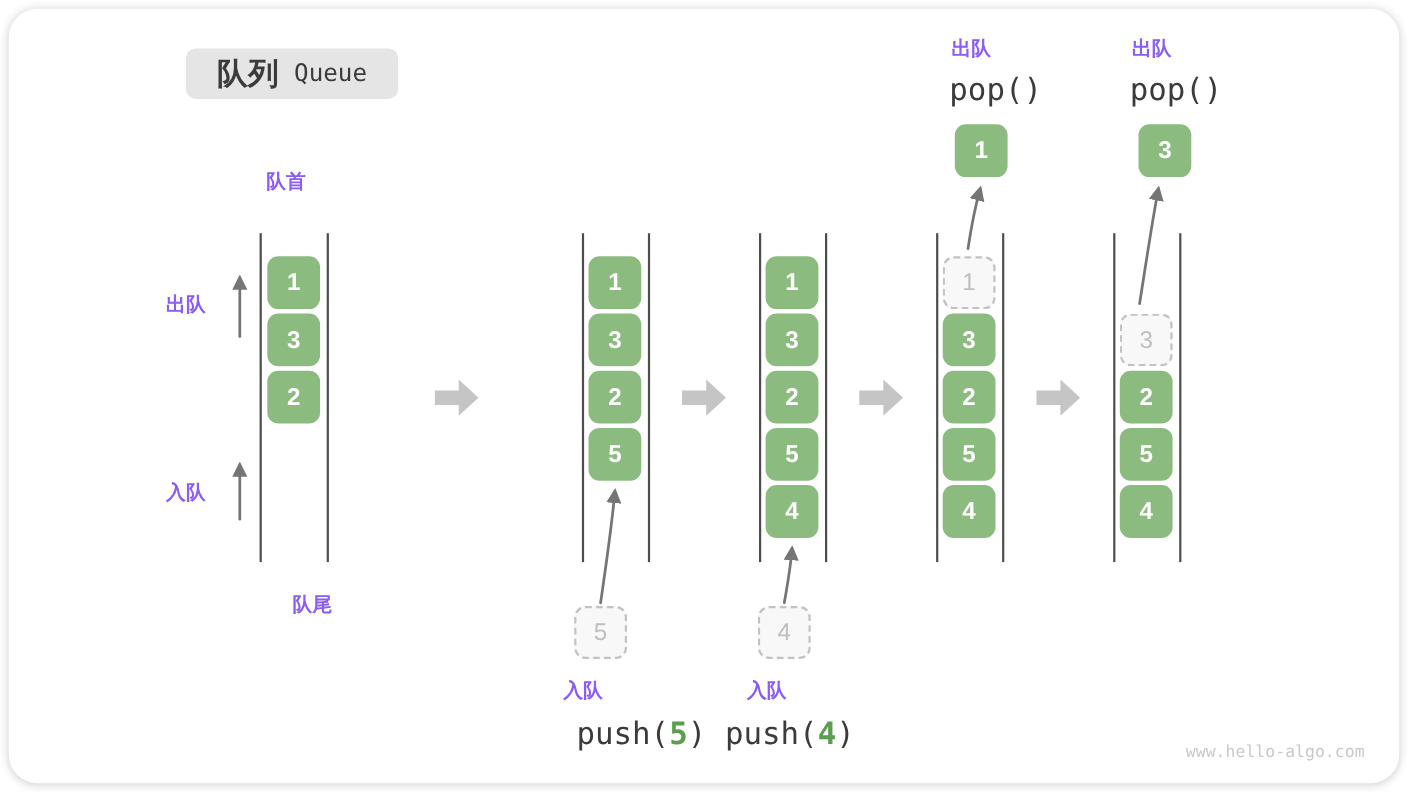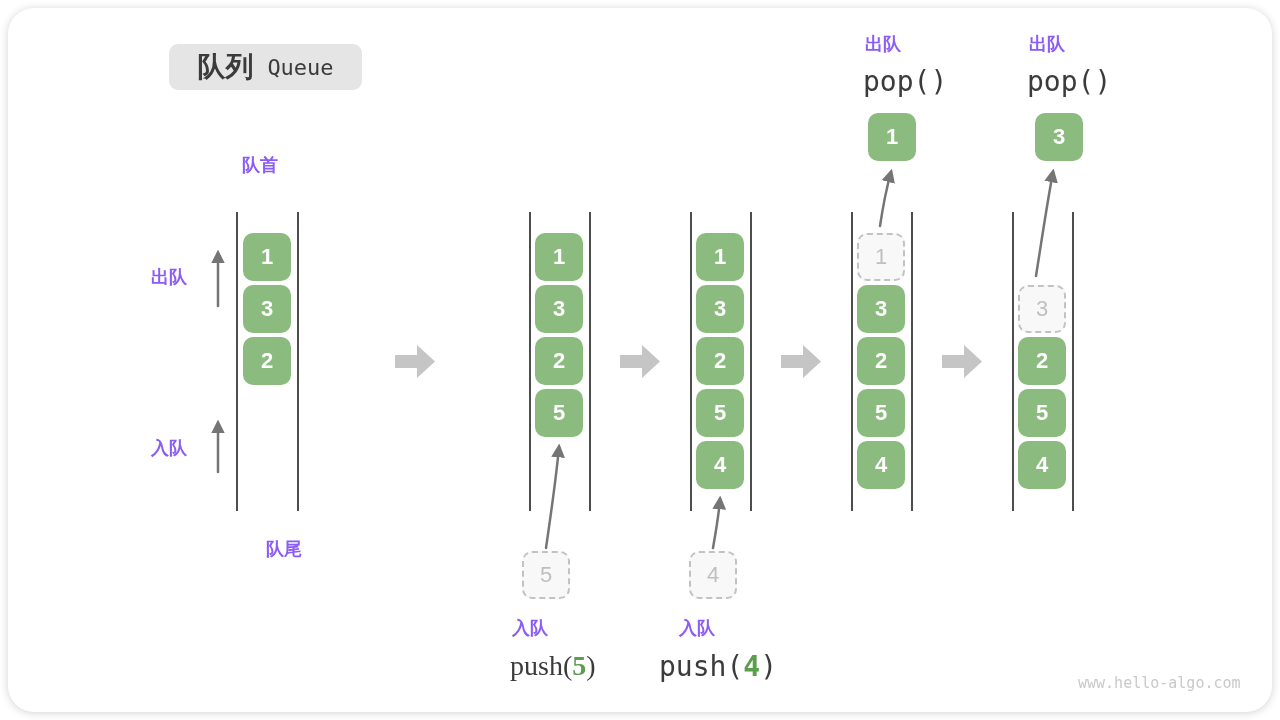--- a/index.html
+++ b/index.html
@@ -89,21 +89,21 @@
   <div class="blockarrow" style="left:620px;"></div>
   <div class="blockarrow" style="left:781px;"></div>
   <div class="blockarrow" style="left:942px;"></div>
 
   <div class="zh" style="left:865px;top:32px;">出队</div>
   <div class="code" style="left:863px;top:65px;">pop()</div>
   <div class="zh" style="left:1029px;top:32px;">出队</div>
   <div class="code" style="left:1027px;top:65px;">pop()</div>
 
   <div class="zh" style="left:512px;top:616px;">入队</div>
-  <div class="code" style="left:510px;top:650px;font-family:Liberation Serif, serif;"><span>push(</span><span class="arg">5</span><span>)</span></div>
+  <div class="code" style="left:524px;top:650px;"><span>push(</span><span class="arg">5</span><span>)</span></div>
 
   <div class="zh" style="left:679px;top:616px;">入队</div>
   <div class="code" style="left:659px;top:650px;"><span>push(</span><span class="arg">4</span><span>)</span></div>
 
   <svg class="overlay" viewBox="0 0 1280 720">
     <defs>
       <marker id="ah" viewBox="0 0 10 10" refX="7.5" refY="5" markerWidth="5.5" markerHeight="5.5" orient="auto-start-reverse">
         <path d="M0,0 L10,5 L0,10 z" fill="#757575"></path>
       </marker>
     </defs>

